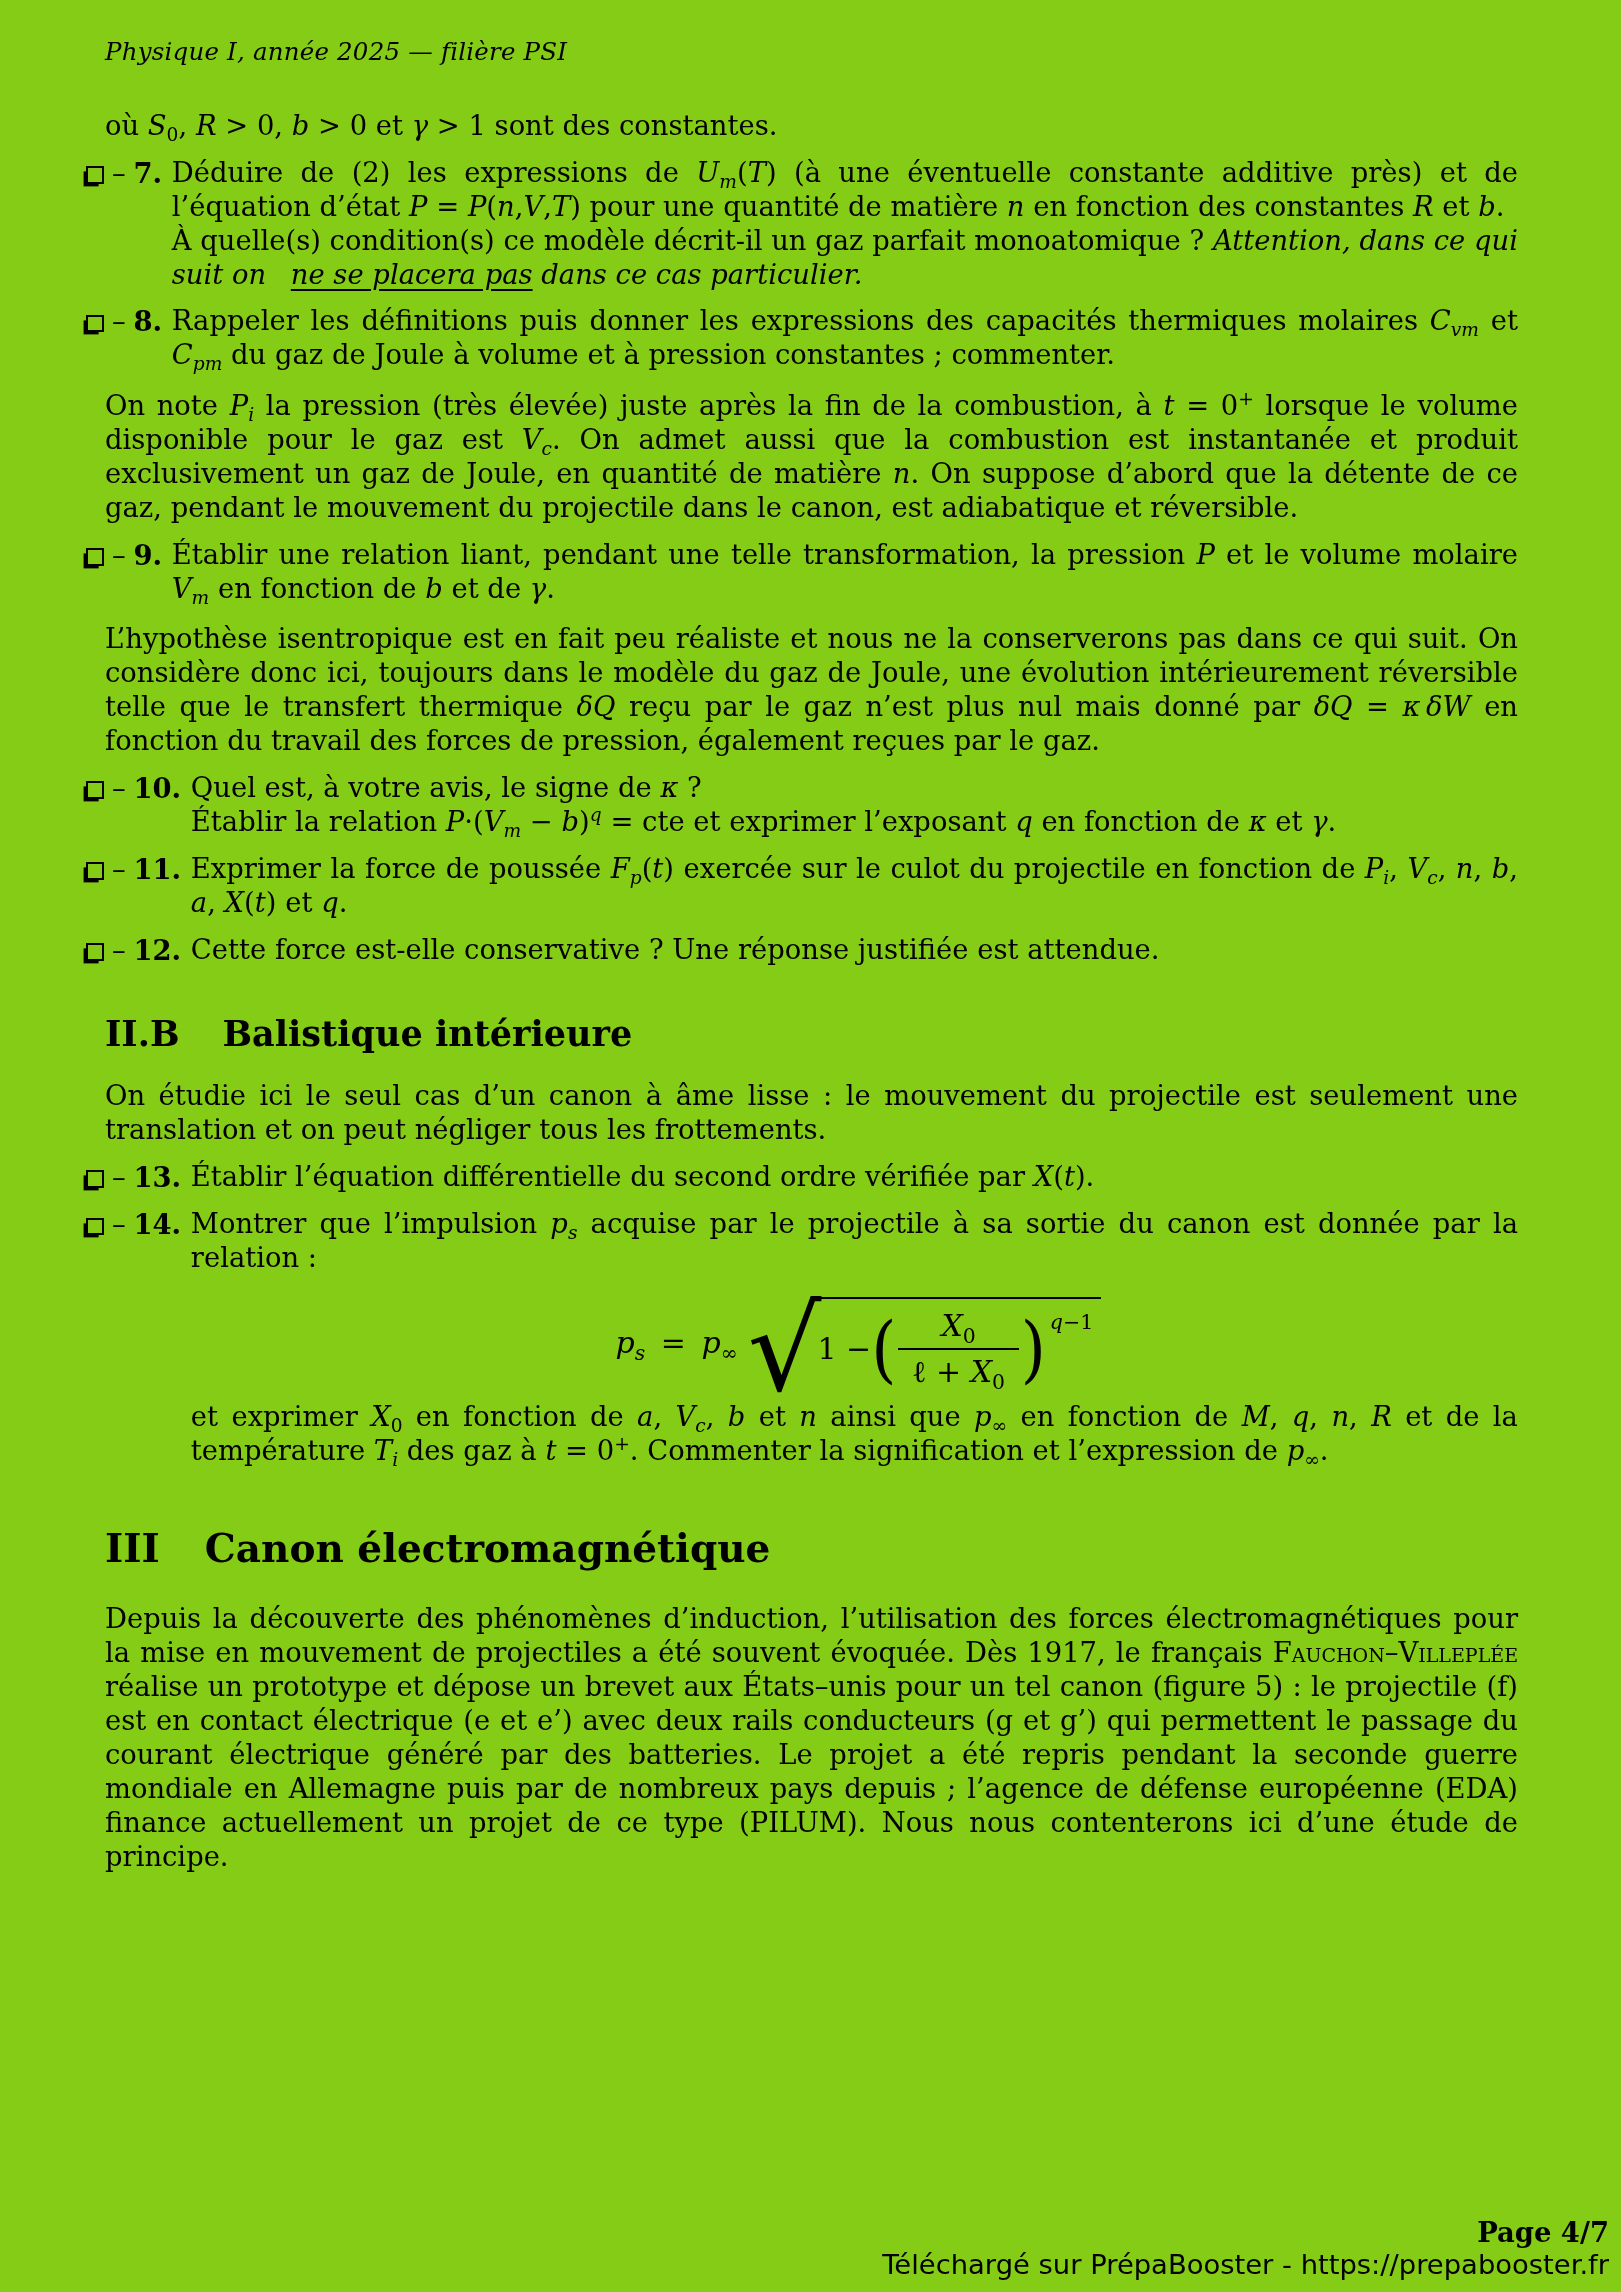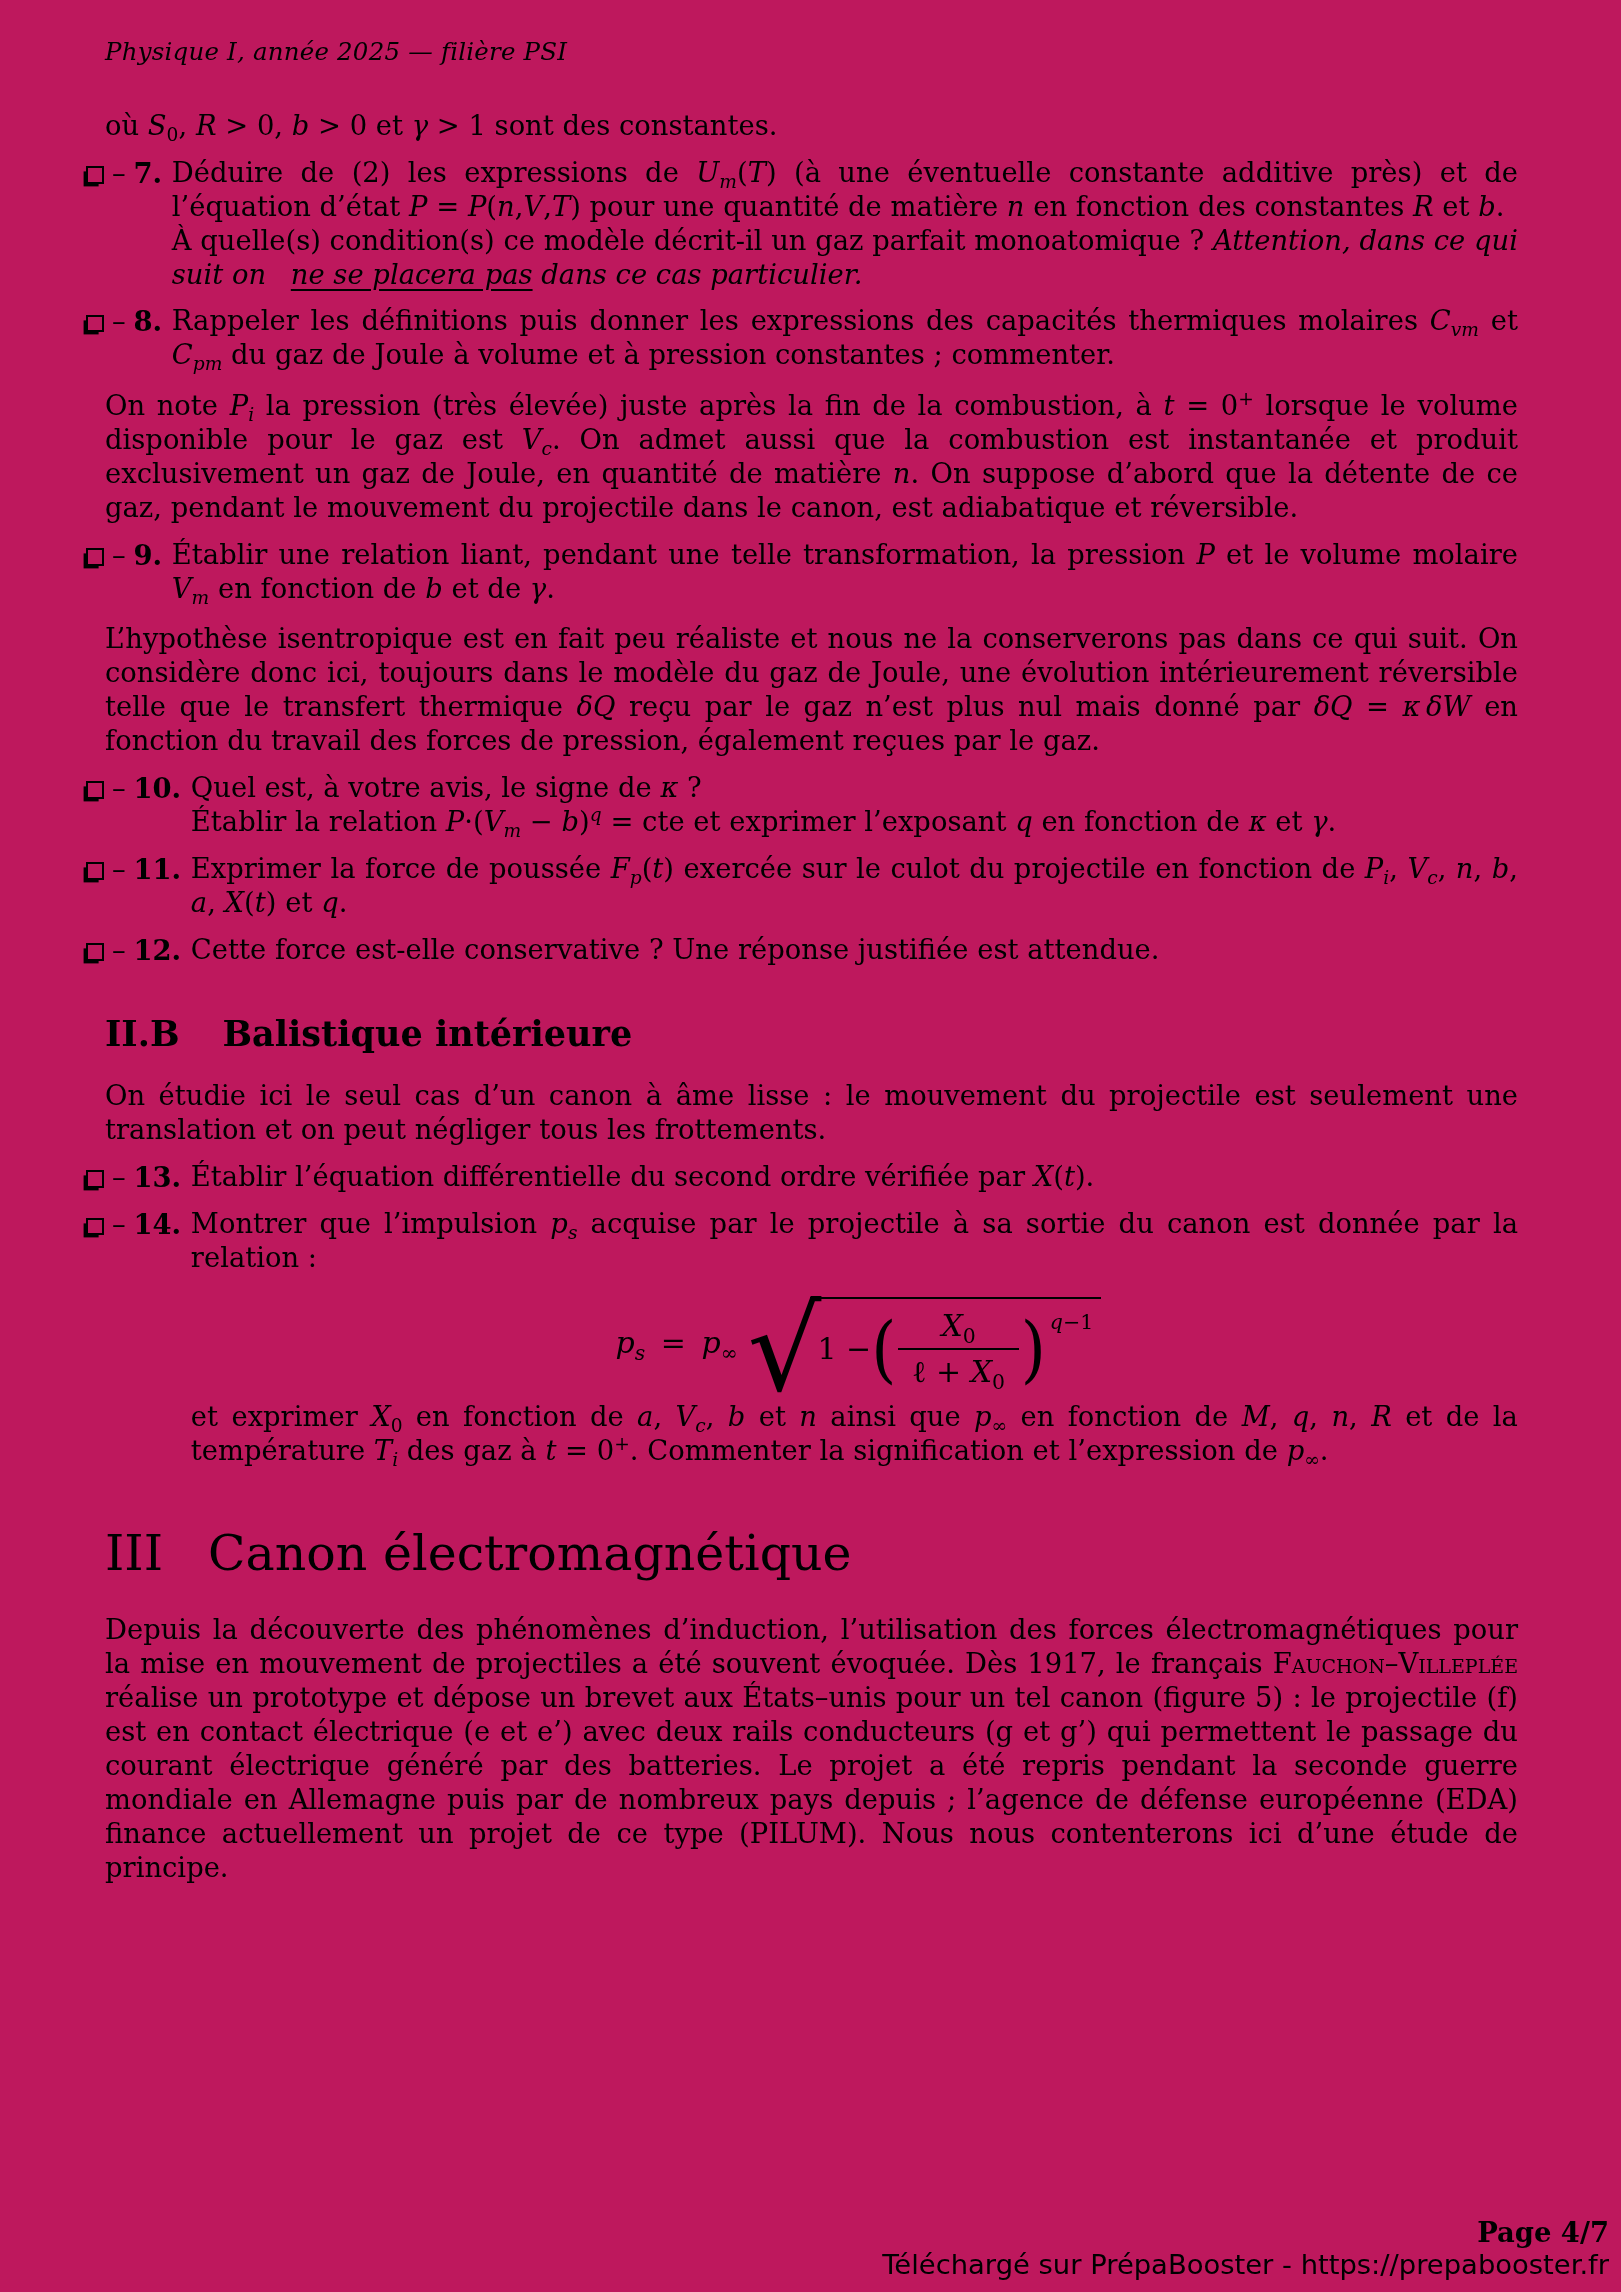--- a/index.html
+++ b/index.html
@@ -1,19 +1,19 @@
 <!DOCTYPE html>
 <html lang="fr"><head>
 <meta charset="utf-8">
 <style>
   html,body{margin:0;padding:0;background:#ffffff;}
   .page{
     position:relative;
     width:1621px;height:2293px;
-    background:#be185d;color:#000;
+    background:#84cc16;color:#000;
     font-family:"DejaVu Serif","Liberation Serif",serif;
     overflow:hidden;
   }
   .content{position:absolute;left:105px;top:37px;width:1413px;}
   .doc-header{font-style:italic;font-size:24.5px;letter-spacing:0.2px;}
   .para,.qbody,.qlabel{font-size:27.4px;line-height:34px;}
   .para{text-align:justify;margin:16.7px 0 0 0;}
   .intro{margin-top:43px;}
   i{font-style:italic;}
   sub{font-size:68%;line-height:0;}
@@ -25,21 +25,21 @@
   .qlabel{flex:0 0 71px;display:flex;justify-content:flex-end;align-items:baseline;
           gap:7.8px;padding-right:9.8px;box-sizing:border-box;white-space:nowrap;}
   .chk{flex:0 0 auto;width:13.7px;height:13.7px;border:2.9px solid #000;
        box-shadow:-3.9px 3.9px 0 -1.5px #000;position:relative;top:1px;}
   .qnum{font-weight:bold;}
   .qbody{flex:1;text-align:justify;}
   .qp{margin:0;}
   
   .sec2{font-size:35px;font-weight:bold;margin:45px 0 14px 0;}
   .sec2 .secnum{display:inline-block;margin-right:43px;}
-  .sec3{font-size:49px;font-weight:normal;margin:57px 0 16px 0;}
+  .sec3{font-size:39px;font-weight:bold;margin:57px 0 16px 0;}
   .sec3 .secnum{display:inline-block;margin-right:45px;}
   .after-sec{margin-top:25.5px;}
   .after-sec3{margin-top:31px;}
   
   .formula{display:flex;justify-content:center;align-items:center;
            margin:21.6px 0 11.8px 0;font-size:30px;}
   .f-tok{margin:0 7.8px;}
   .sqrt-sign{font-size:116px;line-height:0;font-weight:400;
              margin:0 -11.8px 0 2px;transform:translateY(6.9px);}
   .radicand{display:inline-flex;align-items:center;border-top:2.9px solid #000;

